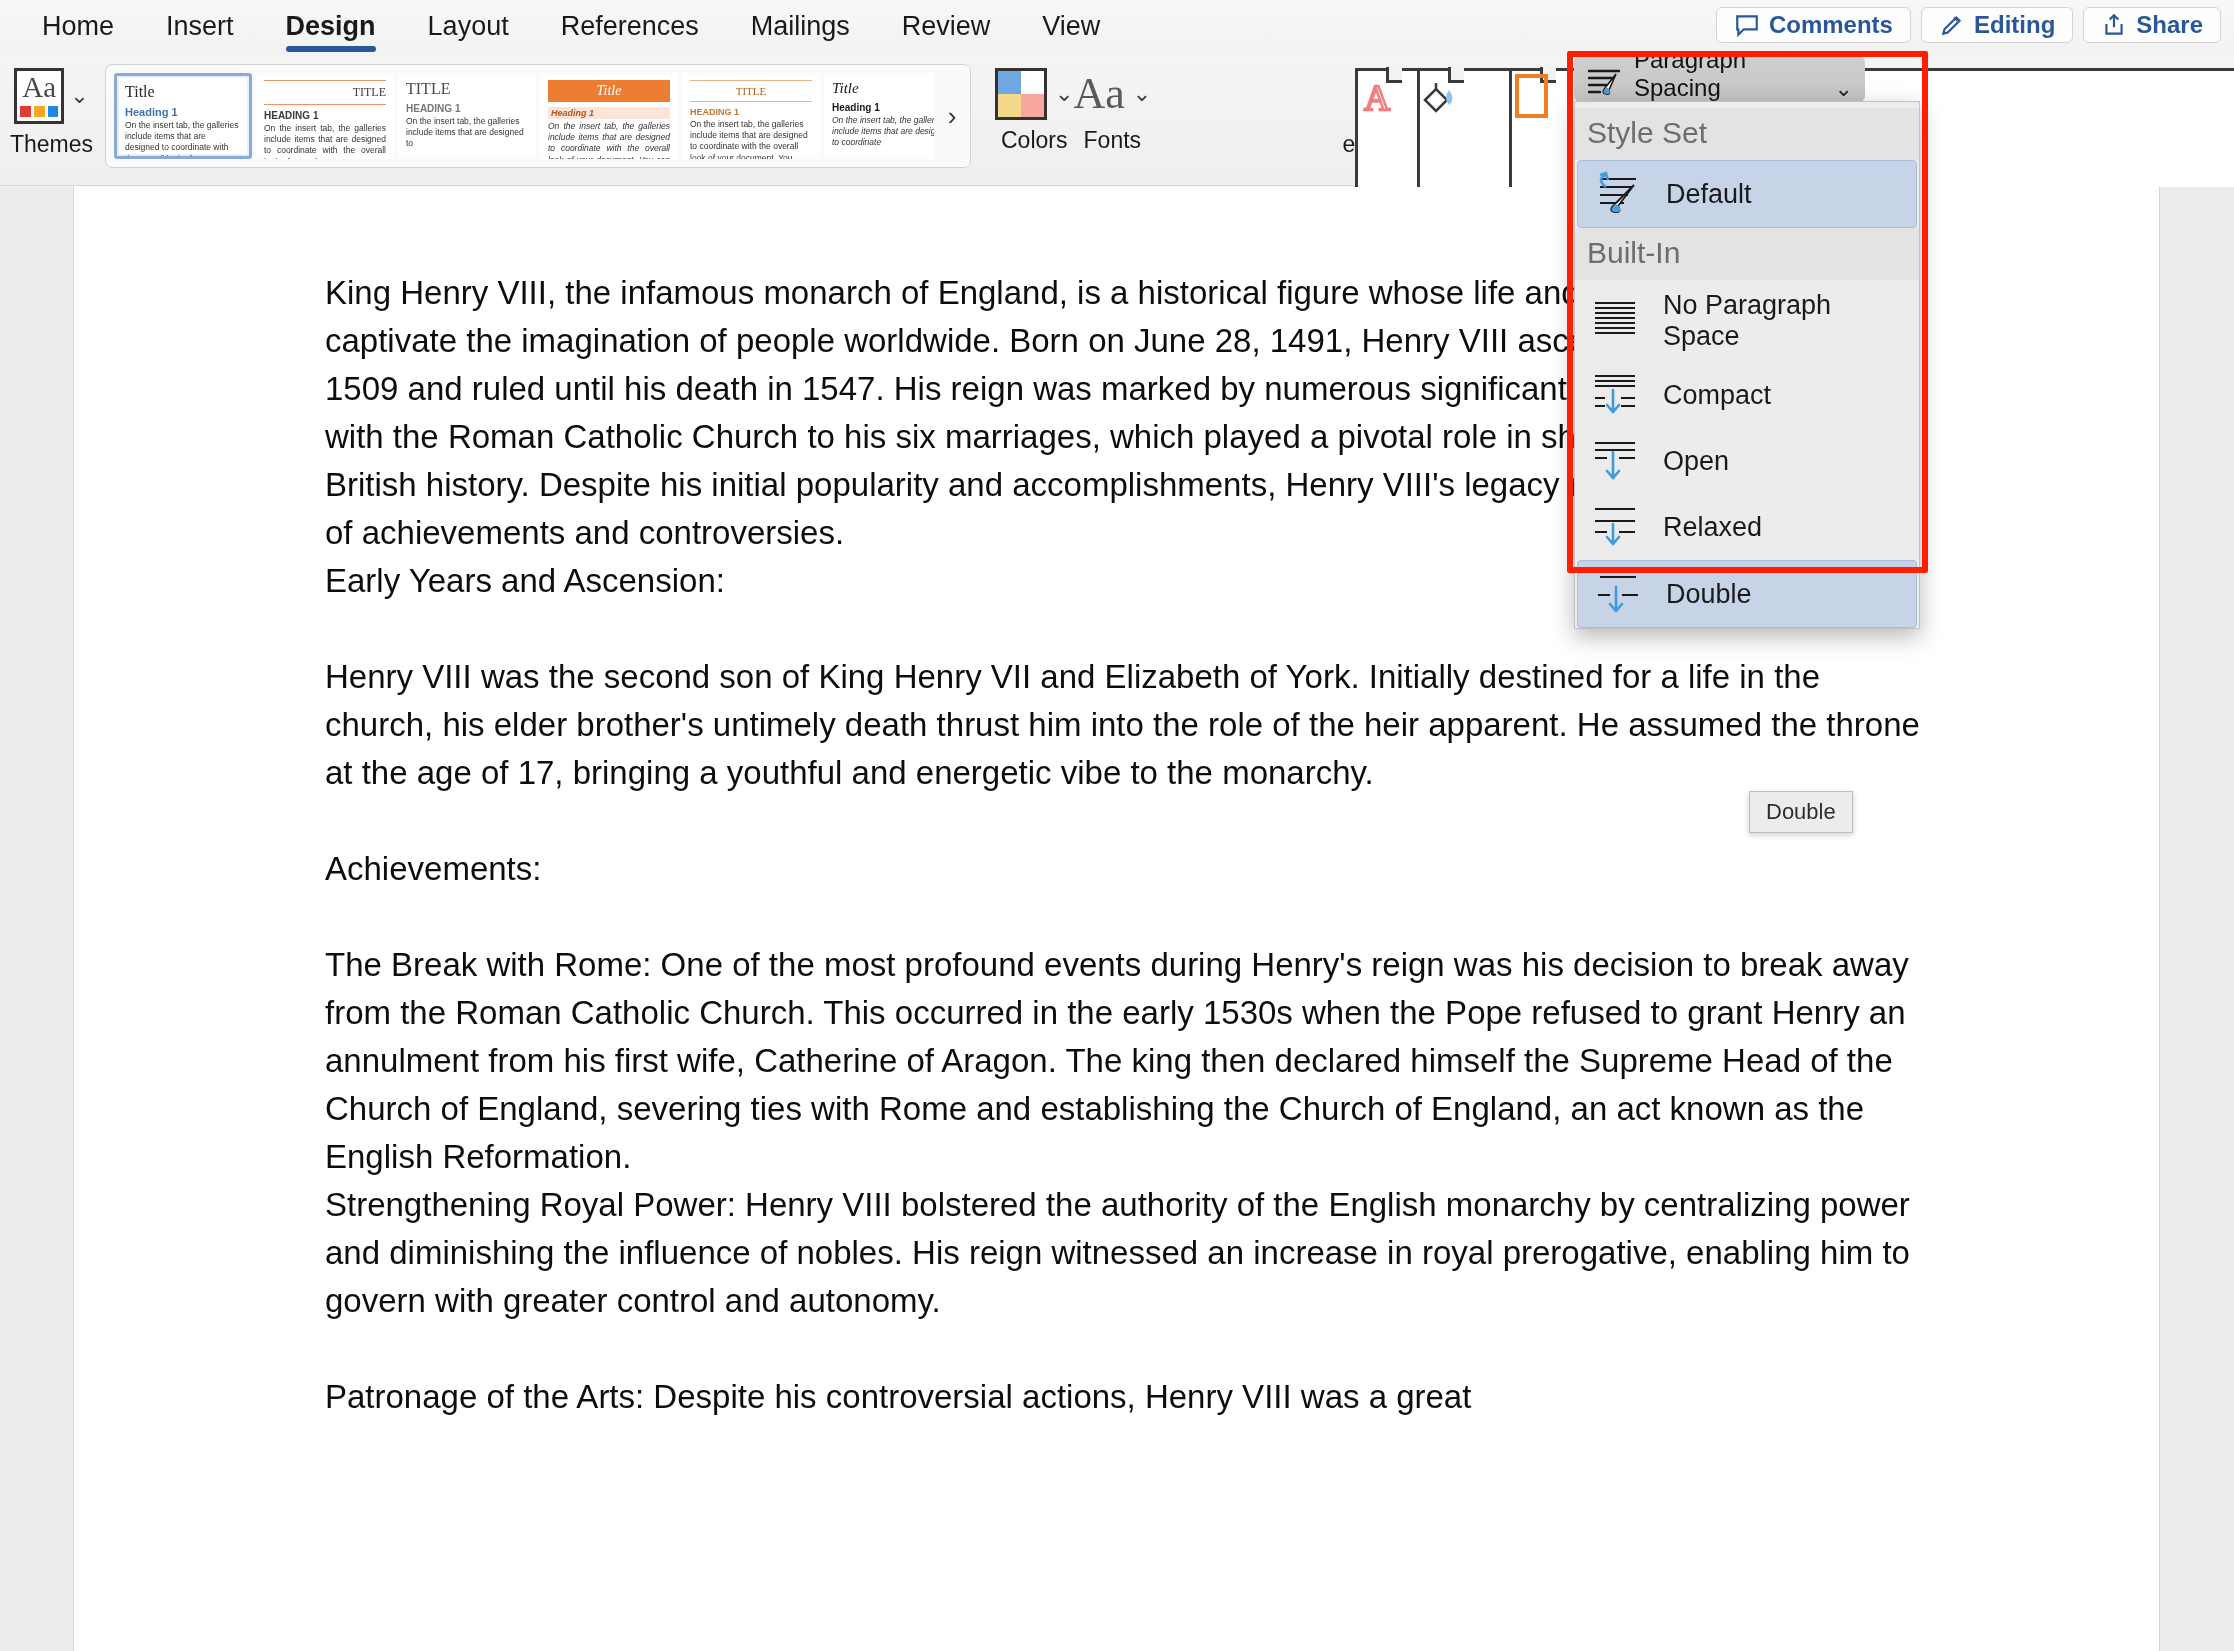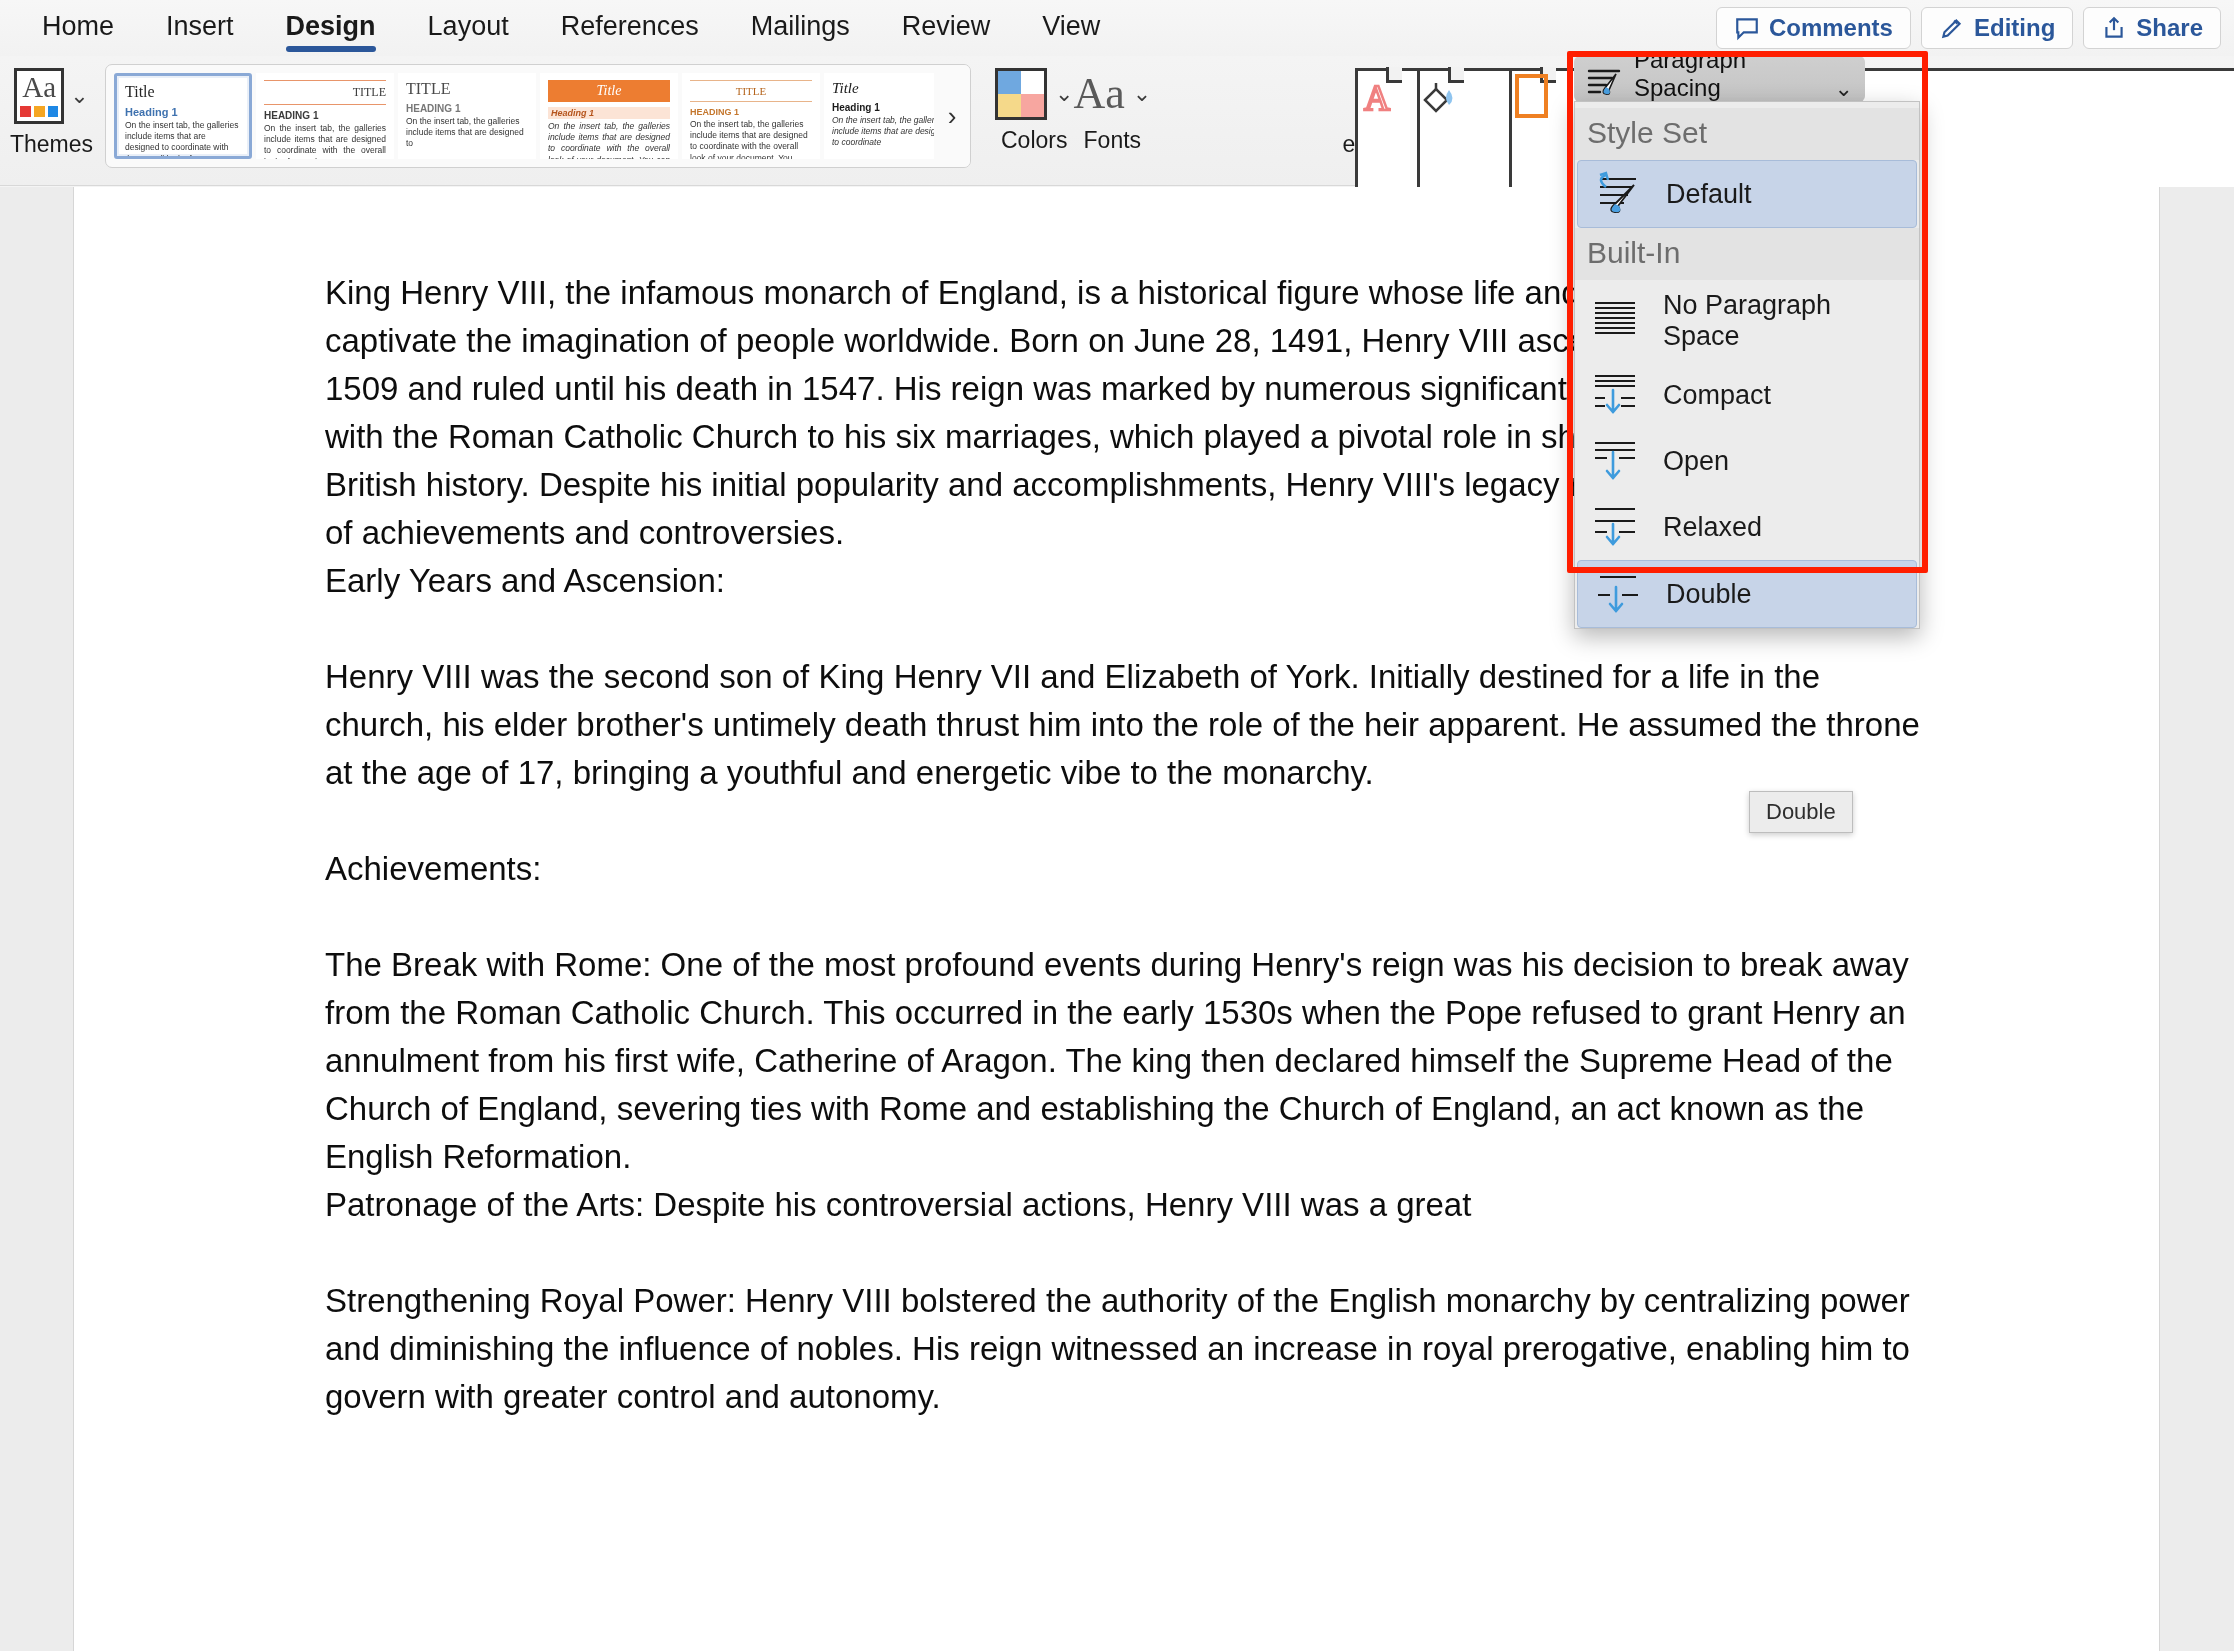--- a/index.html
+++ b/index.html
@@ -27,21 +27,21 @@
   .tab.active::after {
     content: ""; position: absolute; left: 26px; right: 26px; bottom: 0px;
     height: 6px; background: #2b579a; border-radius: 3px;
   }
   .topright {
     position: absolute; right: 14px; top: 7px;
     display: flex; gap: 10px; align-items: center;
   }
   .trbtn {
     display: flex; align-items: center; gap: 9px;
-    height: 42px; padding: 0 17px;
+    height: 36px; padding: 0 17px;
     border: 1px solid #d3d3d3; border-radius: 6px;
     background: #fdfdfd; color: #2b579a;
     font-size: 24px; font-weight: bold; cursor: pointer;
   }
   .trbtn svg { display: block; }
 
   
   .ribbon {
     position: absolute; top: 56px; left: 0; width: 2235px; height: 130px;
     background: linear-gradient(#f4f4f4, #efefef);
@@ -357,22 +357,22 @@
   </div>
 
   <div class="docarea">
     <div class="page">
       <div class="doctext" id="doctext">
           <p class="tight">King Henry VIII, the infamous monarch of England, is a historical figure whose life and reign continue to captivate the imagination of people worldwide. Born on June 28, 1491, Henry VIII ascended to the throne in 1509 and ruled until his death in 1547. His reign was marked by numerous significant events, from the break with the Roman Catholic Church to his six marriages, which played a pivotal role in shaping the course of British history. Despite his initial popularity and accomplishments, Henry VIII's legacy remains a complex mix of achievements and controversies.</p>
           <p>Early Years and Ascension:</p>
           <p>Henry VIII was the second son of King Henry VII and Elizabeth of York. Initially destined for a life in the church, his elder brother's untimely death thrust him into the role of the heir apparent. He assumed the throne at the age of 17, bringing a youthful and energetic vibe to the monarchy.</p>
           <p>Achievements:</p>
           <p class="tight">The Break with Rome: One of the most profound events during Henry's reign was his decision to break away from the Roman Catholic Church. This occurred in the early 1530s when the Pope refused to grant Henry an annulment from his first wife, Catherine of Aragon. The king then declared himself the Supreme Head of the Church of England, severing ties with Rome and establishing the Church of England, an act known as the English Reformation.</p>
+          <p>Strengthening Royal Power: Henry VIII bolstered the authority of the English monarchy by centralizing power and diminishing the influence of nobles. His reign witnessed an increase in royal prerogative, enabling him to govern with greater control and autonomy.</p>
           <p>Patronage of the Arts: Despite his controversial actions, Henry VIII was a great</p>
-          <p>Strengthening Royal Power: Henry VIII bolstered the authority of the English monarchy by centralizing power and diminishing the influence of nobles. His reign witnessed an increase in royal prerogative, enabling him to govern with greater control and autonomy.</p>
         </div>
     </div>
   </div>
 
   <div class="ps-btn">
     <span>
       <svg width="38" height="32" viewBox="0 0 38 32">
         <g stroke="#1a1a1a" stroke-width="2.4" stroke-linecap="round">
           <line x1="3" y1="5" x2="33" y2="5"></line>
           <line x1="3" y1="12" x2="26" y2="12"></line>

